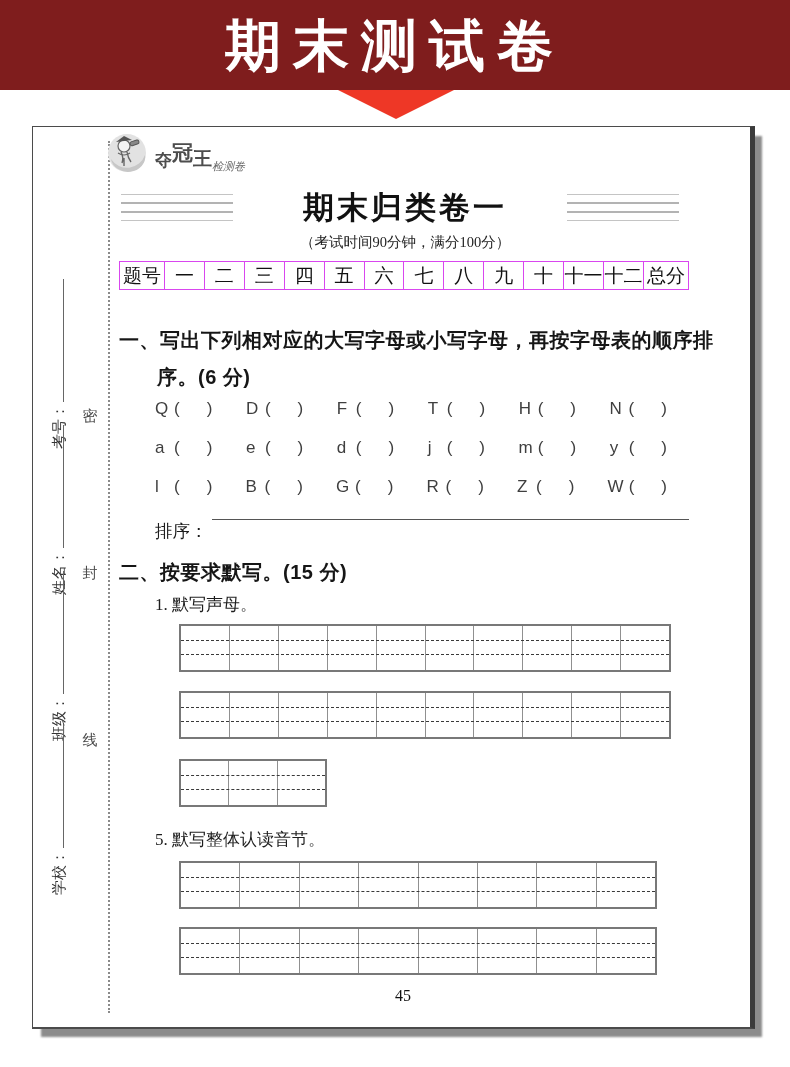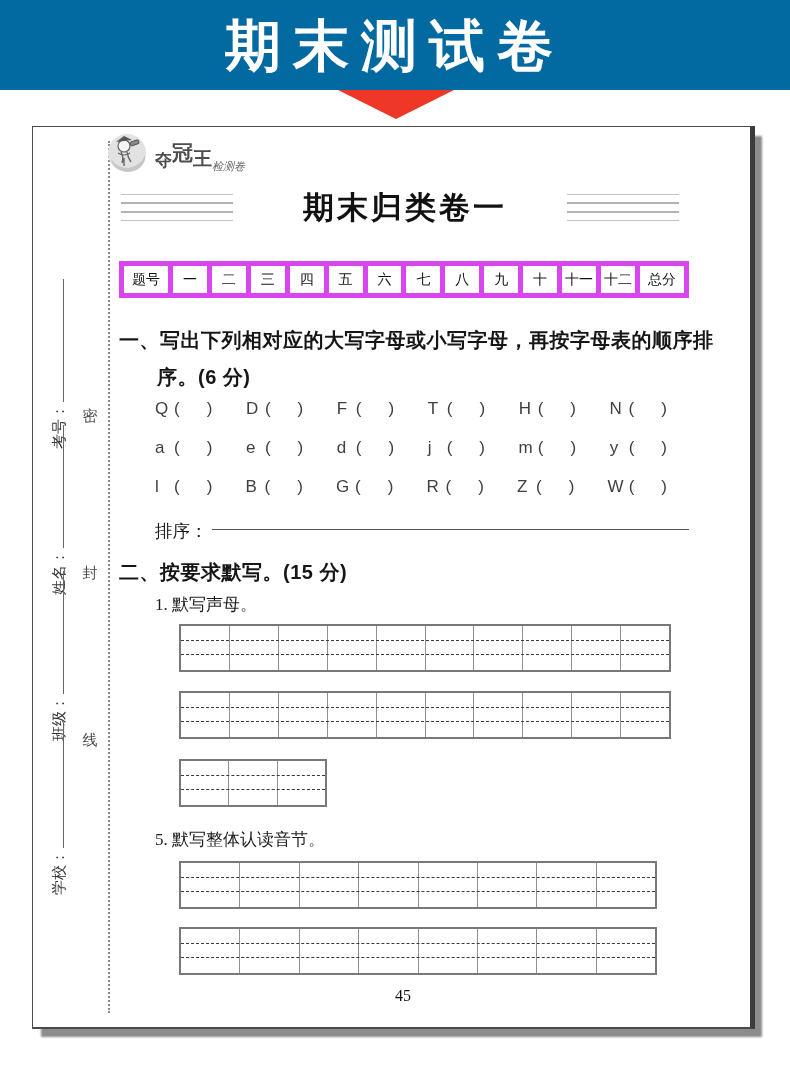--- a/index.html
+++ b/index.html
@@ -1,19 +1,19 @@
 <!DOCTYPE html>
 <html><head>
 <meta charset="utf-8">
 <style>
   html,body{margin:0;padding:0;background:#ffffff;width:790px;height:1067px;overflow:hidden;
     font-family:"Liberation Serif","DejaVu Serif",serif;}
 
   
-  #banner{position:absolute;left:0;top:0;width:790px;height:90px;background:#0369a1;}
+  #banner{position:absolute;left:0;top:0;width:790px;height:90px;background:#7f1d1d;}
   #banner .t{width:100%;text-align:center;line-height:92px;color:#ffffff;font-size:56px;
     font-weight:900;letter-spacing:12px;font-family:"Liberation Sans","DejaVu Sans",sans-serif;}
   #banner-arrow{position:absolute;left:338px;top:90px;width:0;height:0;
     border-left:58px solid transparent;border-right:58px solid transparent;border-top:29px solid #ee3726;}
 
   
   #page{position:absolute;left:32px;top:126px;width:717px;height:900px;background:#ffffff;
     border:1px solid #4b4b4b;border-right:5px solid #3b3b3b;border-bottom:2px solid #4b4b4b;
     box-shadow:8px 9px 2px -1px #8c8c8c;}
 
@@ -38,37 +38,37 @@
   .hline-group{position:absolute;width:112px;}
   .hline-group .hl{height:0;border-top:2px solid #b3b3b3;margin-bottom:7px;}
   .hline-group .hl.thin{border-top-width:1px;border-top-color:#c4c4c4;}
   #paper-title{position:absolute;left:88px;top:60px;width:568px;text-align:center;
     font-size:31px;font-weight:900;letter-spacing:3px;color:#111;}
   #paper-subtitle{position:absolute;left:88px;top:106px;width:568px;text-align:center;
     font-size:14.5px;color:#222;}
 
   
   #score-table{position:absolute;left:86px;top:134px;width:570px;border-collapse:collapse;table-layout:fixed;}
-  #score-table td{border:5px solid #d946ef;height:27px;text-align:center;font-size:14px;color:#111;padding:0;}
+  #score-table td{border:1px solid #d946ef;height:27px;text-align:center;font-size:19px;color:#111;padding:0;}
 
   
   .qhead{position:absolute;font-family:"Liberation Sans","DejaVu Sans",sans-serif;
     font-weight:bold;font-size:20px;color:#161616;letter-spacing:0.5px;white-space:nowrap;}
   .qsub{position:absolute;font-size:17px;color:#1d1d1d;white-space:nowrap;}
 
   
   #letter-rows{position:absolute;left:122px;top:262px;width:512px;}
   .letter-row{display:flex;justify-content:space-between;height:39px;align-items:center;}
   .lg{font-family:"Liberation Sans","DejaVu Sans",sans-serif;font-size:17px;color:#3f3f3f;display:flex;align-items:center;}
   .lg .ltr{min-width:14px;}
   .lg .op{margin-left:5px;}
   .lg .gap{display:inline-block;width:27px;}
 
   
-  #sort-line{position:absolute;left:122px;top:392px;width:534px;display:flex;align-items:center;height:24px;}
+  #sort-line{position:absolute;left:122px;top:392px;width:534px;display:flex;align-items:flex-start;height:24px;}
   #sort-line .lab{font-size:17.5px;color:#1d1d1d;white-space:nowrap;}
   #sort-line .uline{flex:1;border-bottom:1.5px solid #555;margin-bottom:3px;margin-left:4px;}
 
   
   .pingrid{position:absolute;height:48px;border:2px solid #787878;display:flex;box-sizing:border-box;background:#fff;}
   .pingrid .pcell{flex:1;border-left:1px solid #909090;}
   .pingrid .pcell.first{border-left:none;}
   .pingrid .dash{position:absolute;left:0;right:0;height:0;border-top:1.5px dashed #3a3a3a;}
   .pingrid .dash.d1{top:31%;}
   .pingrid .dash.d2{top:63%;}
@@ -128,20 +128,21 @@
       <div class="hl"></div>
       <div class="hl thin"></div>
   </div>
   <div class="hline-group" style="left:534px;top:67px">
     <div class="hl thin"></div>
       <div class="hl"></div>
       <div class="hl"></div>
       <div class="hl thin"></div>
   </div>
   <div id="paper-title">期末归类卷一</div>
+  <div id="paper-subtitle">（考试时间90分钟，满分100分）</div>
 
   <table id="score-table">
     <tbody>
         <tr>
           <td style="width: 44px;">题号</td>
           <td>一</td>
           <td>二</td>
           <td>三</td>
           <td>四</td>
           <td>五</td>

